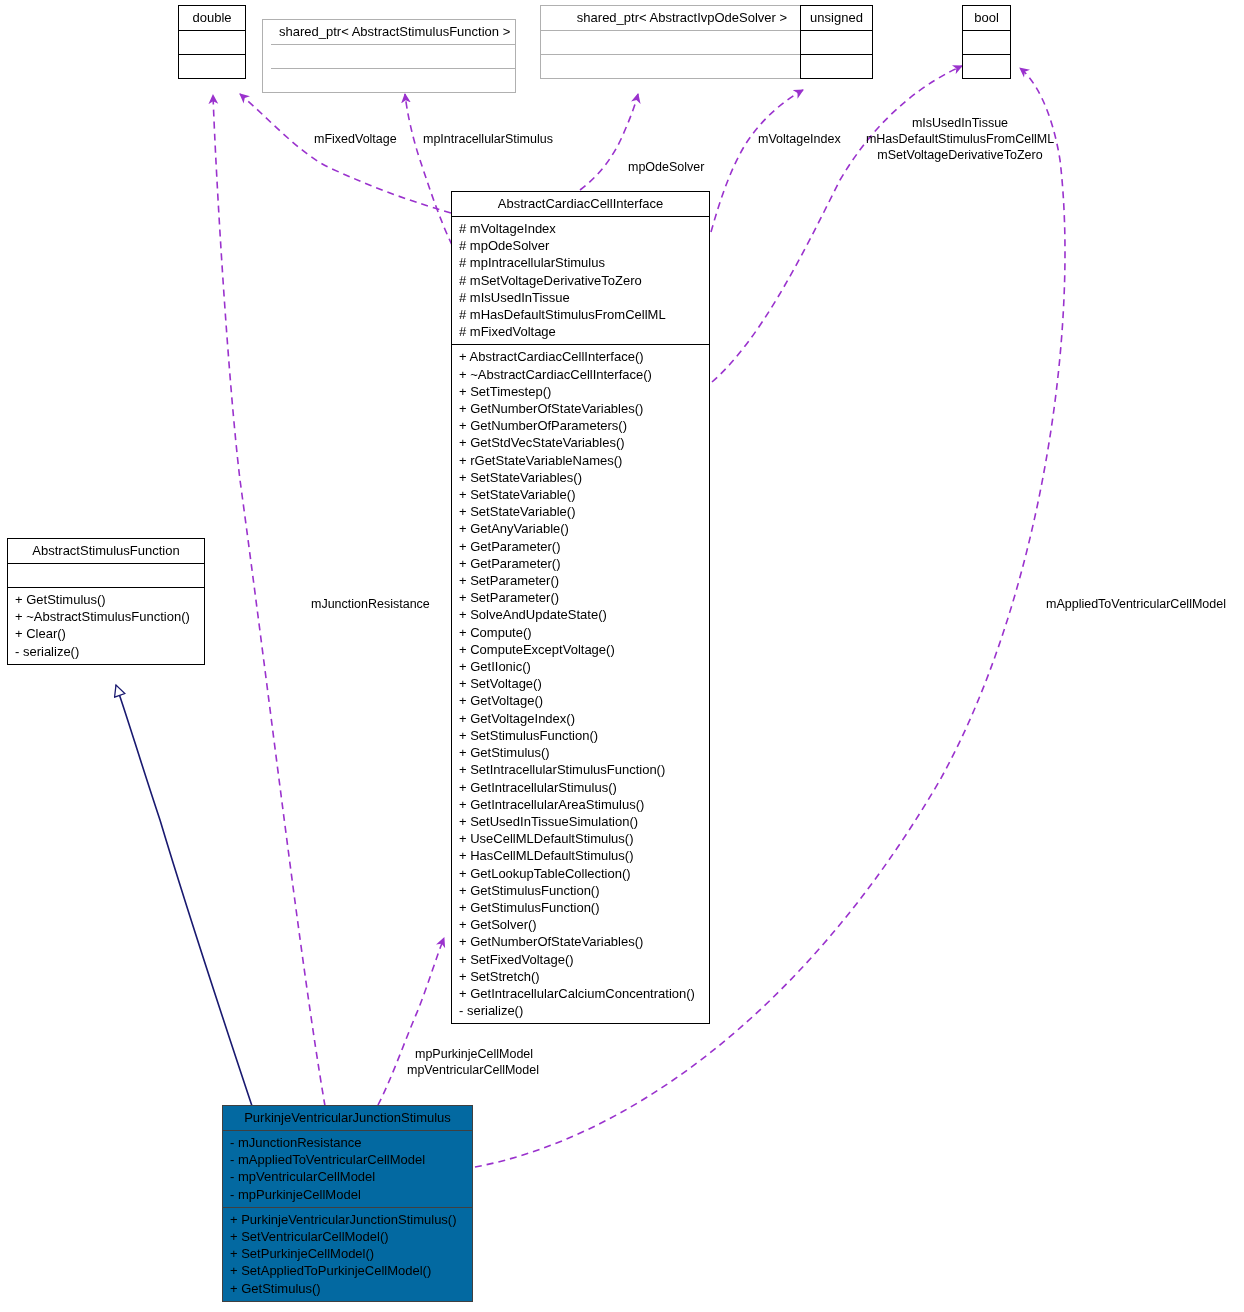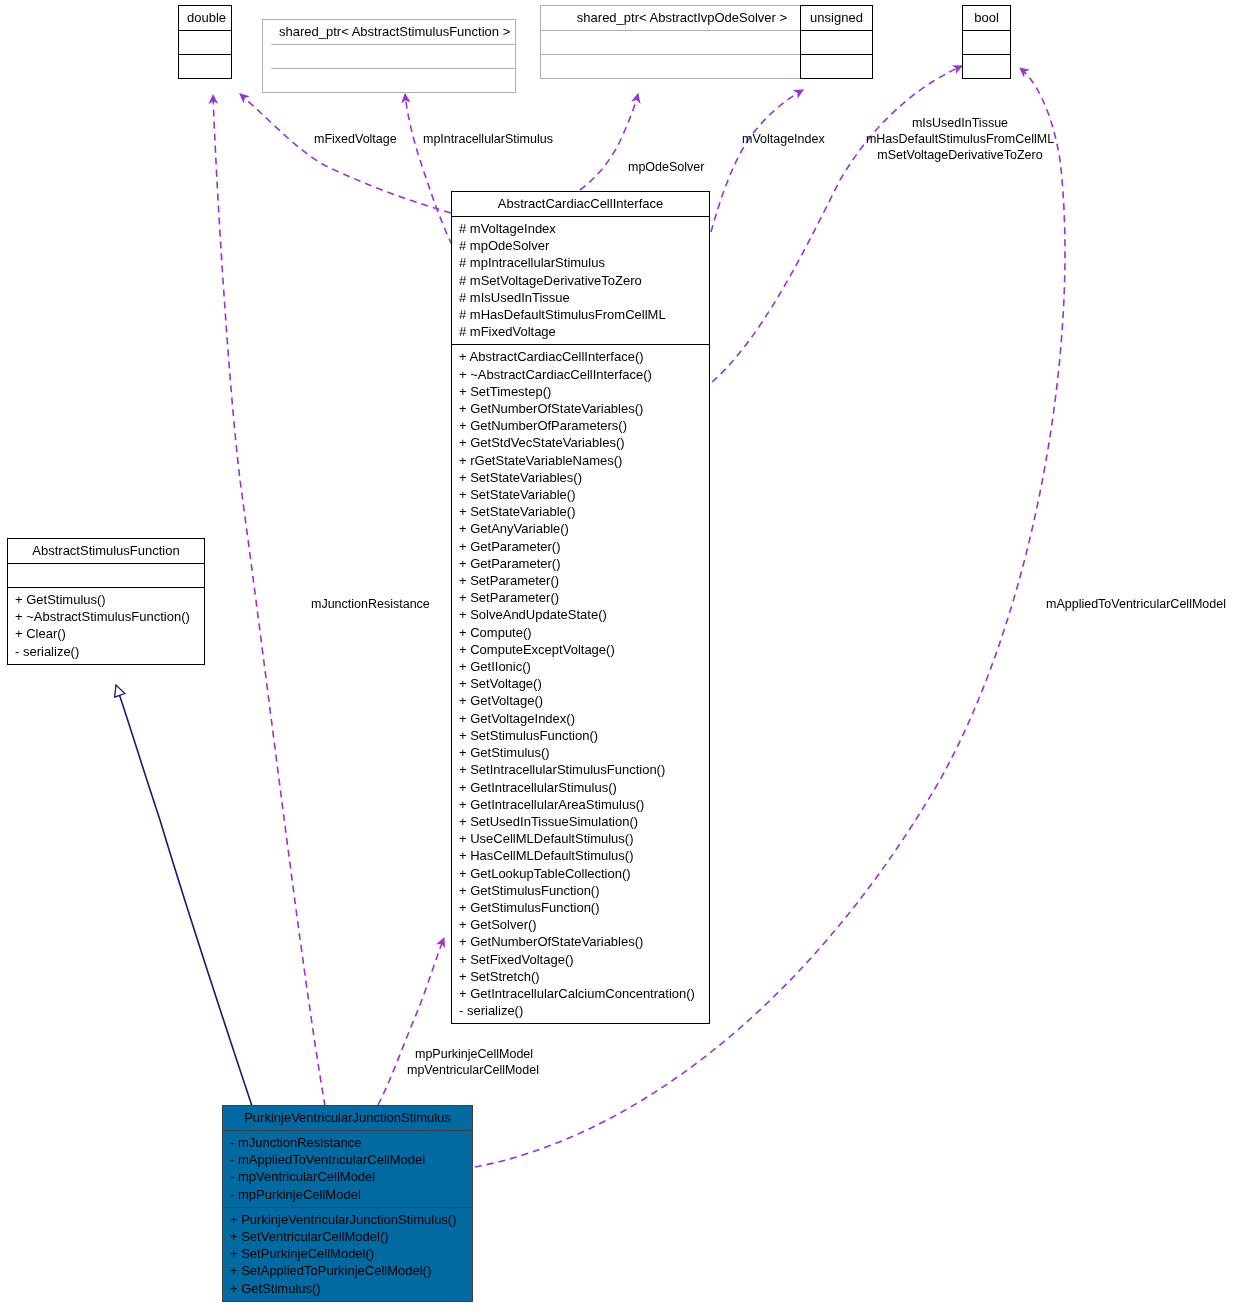--- a/index.html
+++ b/index.html
@@ -109,21 +109,21 @@
 
     <path d="M 711,232 C 720,200 730,170 745,145 C 762,118 785,100 803,90" fill="none" stroke="#9a32cd" stroke-width="1.6" stroke-dasharray="7,5" marker-end="url(#arrow-assoc)"></path>
 
     <path d="M 712,382 C 760,340 800,260 840,180 C 880,112 930,80 962,66" fill="none" stroke="#9a32cd" stroke-width="1.6" stroke-dasharray="7,5" marker-end="url(#arrow-assoc)"></path>
 
     <path d="M 475,1167 C 620,1140 800,1020 940,780 C 1040,600 1080,330 1060,160 C 1052,110 1035,80 1020,68" fill="none" stroke="#9a32cd" stroke-width="1.6" stroke-dasharray="7,5" marker-end="url(#arrow-assoc)"></path>
 
     <path d="M 252,1106 C 230,1040 190,920 160,820 C 140,760 125,710 116,685" fill="none" stroke="#191970" stroke-width="1.6" marker-end="url(#arrow-inherit)"></path>
   </svg>
 
-  <div class="node plain" style="left:178px; top:5px; width:54px;">
+  <div class="node plain" style="left:178px; top:5px; width:68px;">
     <div class="title">double</div>
     <div class="sep"></div>
     <div class="compartment empty"></div>
     <div class="sep"></div>
     <div class="compartment empty"></div>
   </div>
 
   <div class="node gray-border" style="left:262px; top:19px; width:254px;padding-left:8px;">
     <div class="title">shared_ptr&lt; AbstractStimulusFunction &gt;</div>
     <div class="sep"></div>
@@ -243,21 +243,21 @@
         <div class="row">+ GetStimulus()</div>
       </div>
   </div>
 
   <div class="edge-label" style="left:314px; top:131px;">mFixedVoltage</div>
 
   <div class="edge-label" style="left:423px; top:131px;">mpIntracellularStimulus</div>
 
   <div class="edge-label" style="left:628px; top:131px;margin-top:28px;">mpOdeSolver</div>
 
-  <div class="edge-label" style="left:742px; top:131px;">mVoltageIndex</div>
+  <div class="edge-label" style="left:758px; top:131px;">mVoltageIndex</div>
 
   <div class="edge-label" style="left:860px; top:115px; width:200px;">
     <div>mIsUsedInTissue</div>
     <div>mHasDefaultStimulusFromCellML</div>
     <div>mSetVoltageDerivativeToZero</div>
   </div>
 
   <div class="edge-label" style="left:311px; top:596px;">mJunctionResistance</div>
 
   <div class="edge-label" style="left:1046px; top:596px;">mAppliedToVentricularCellModel</div>

